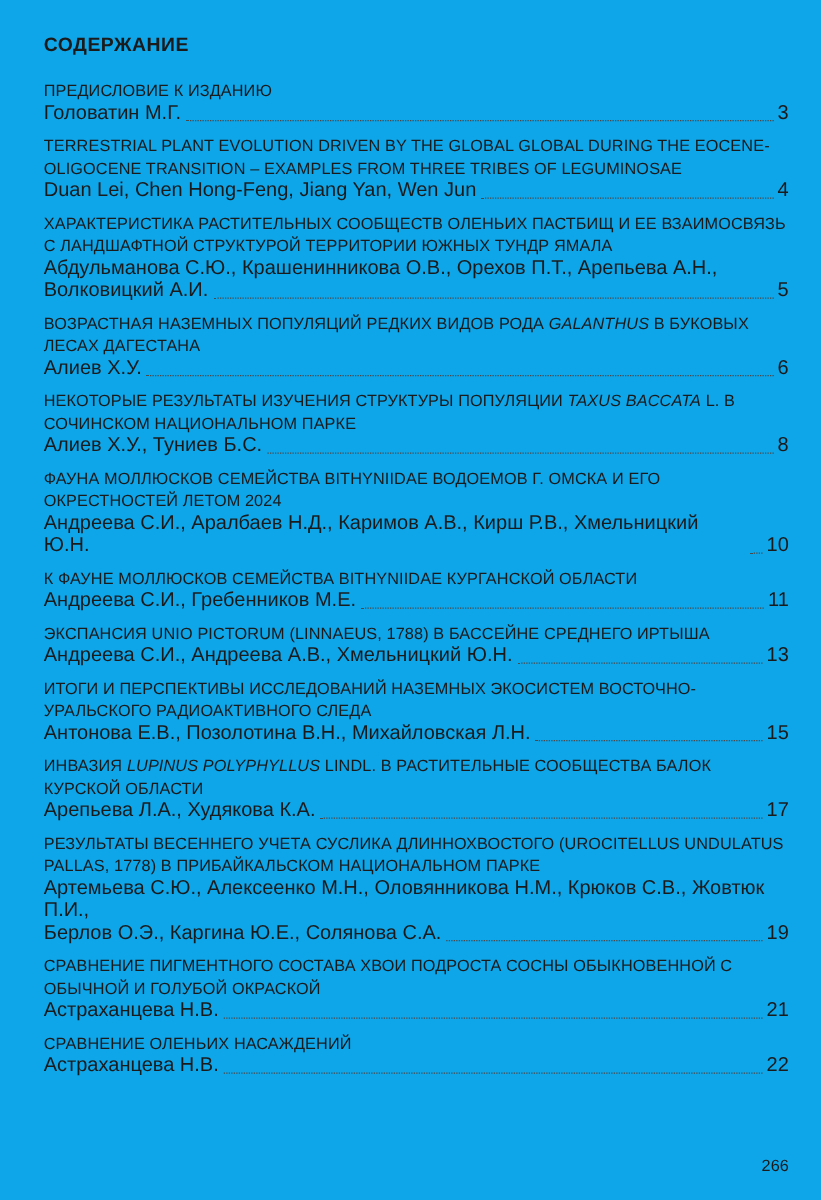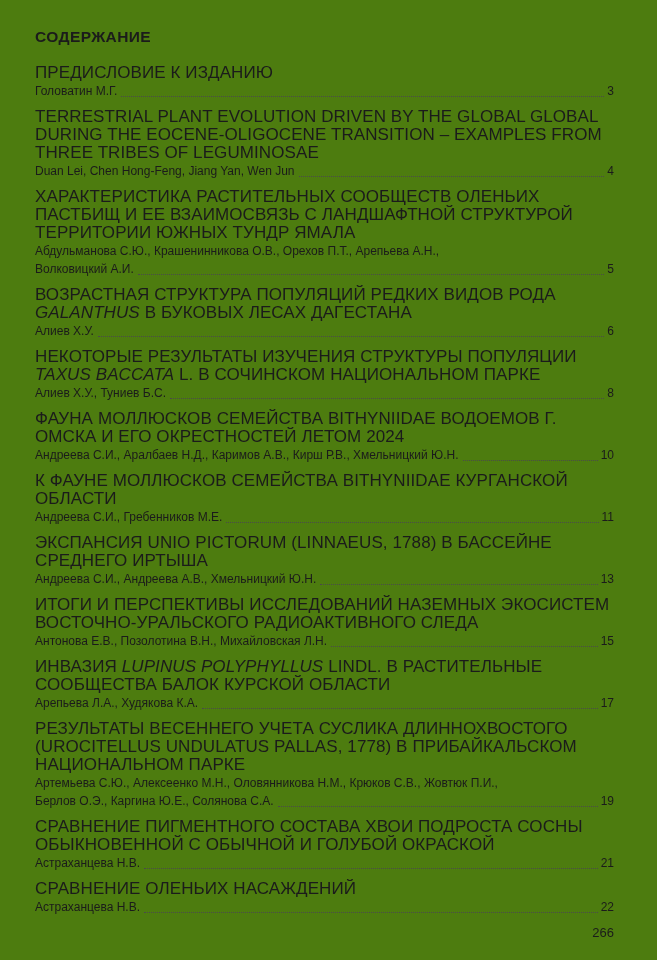--- a/index.html
+++ b/index.html
@@ -9,49 +9,49 @@
   }
   body {
     font-family: "Liberation Sans", sans-serif;
   }
   .page {
     position: relative;
     box-sizing: border-box;
     width: 657px;
     height: 960px;
     margin: 0 auto;
-    background: #4d7c0f;
+    background: #0ea5e9;
     color: #1b1b1b;
-    padding: 28px 43px 16px 35px;
+    padding: 28px 26px 16px 35px;
     display: flex;
     flex-direction: column;
     overflow: hidden;
   }
   .heading {
     font-size: 15.5px;
     font-weight: bold;
     letter-spacing: 0.4px;
     margin: 0 0 18px 0;
   }
   .entries {
     flex: 0 0 auto;
   }
   .entry {
     margin-bottom: 8px;
   }
   .title {
-    font-size: 17px;
+    font-size: 13px;
     line-height: 18px;
     letter-spacing: 0.1px;
   }
   .title .it {
     font-style: italic;
   }
   .authors-row {
-    font-size: 12px;
+    font-size: 16px;
     line-height: 18px;
   }
   .authors-row.last {
     display: flex;
     align-items: flex-end;
   }
   .authors-text {
     white-space: pre-wrap;
   }
   .leader {
@@ -97,21 +97,21 @@
       <div class="entry">
         <div class="title"><span>ХАРАКТЕРИСТИКА РАСТИТЕЛЬНЫХ СООБЩЕСТВ ОЛЕНЬИХ ПАСТБИЩ И ЕЕ ВЗАИМОСВЯЗЬ С ЛАНДШАФТНОЙ СТРУКТУРОЙ ТЕРРИТОРИИ ЮЖНЫХ ТУНДР ЯМАЛА</span></div>
         <div class="authors-row"><span class="authors-text">Абдульманова С.Ю., Крашенинникова О.В., Орехов П.Т., Арепьева А.Н.,</span></div>
         <div class="authors-row last">
           <span class="authors-text">Волковицкий А.И.</span>
           <div class="leader"></div>
           <span class="pagenum">5</span>
         </div>
       </div>
       <div class="entry">
-        <div class="title"><span>ВОЗРАСТНАЯ СТРУКТУРА ПОПУЛЯЦИЙ РЕДКИХ ВИДОВ РОДА </span><span class="it">GALANTHUS</span><span> В БУКОВЫХ ЛЕСАХ ДАГЕСТАНА</span></div>
+        <div class="title"><span>ВОЗРАСТНАЯ НАЗЕМНЫХ ПОПУЛЯЦИЙ РЕДКИХ ВИДОВ РОДА </span><span class="it">GALANTHUS</span><span> В БУКОВЫХ ЛЕСАХ ДАГЕСТАНА</span></div>
         <div class="authors-row last">
           <span class="authors-text">Алиев Х.У.</span>
           <div class="leader"></div>
           <span class="pagenum">6</span>
         </div>
       </div>
       <div class="entry">
         <div class="title"><span>НЕКОТОРЫЕ РЕЗУЛЬТАТЫ ИЗУЧЕНИЯ СТРУКТУРЫ ПОПУЛЯЦИИ </span><span class="it">TAXUS BACCATA</span><span> L. В СОЧИНСКОМ НАЦИОНАЛЬНОМ ПАРКЕ</span></div>
         <div class="authors-row last">
           <span class="authors-text">Алиев Х.У., Туниев Б.С.</span>

